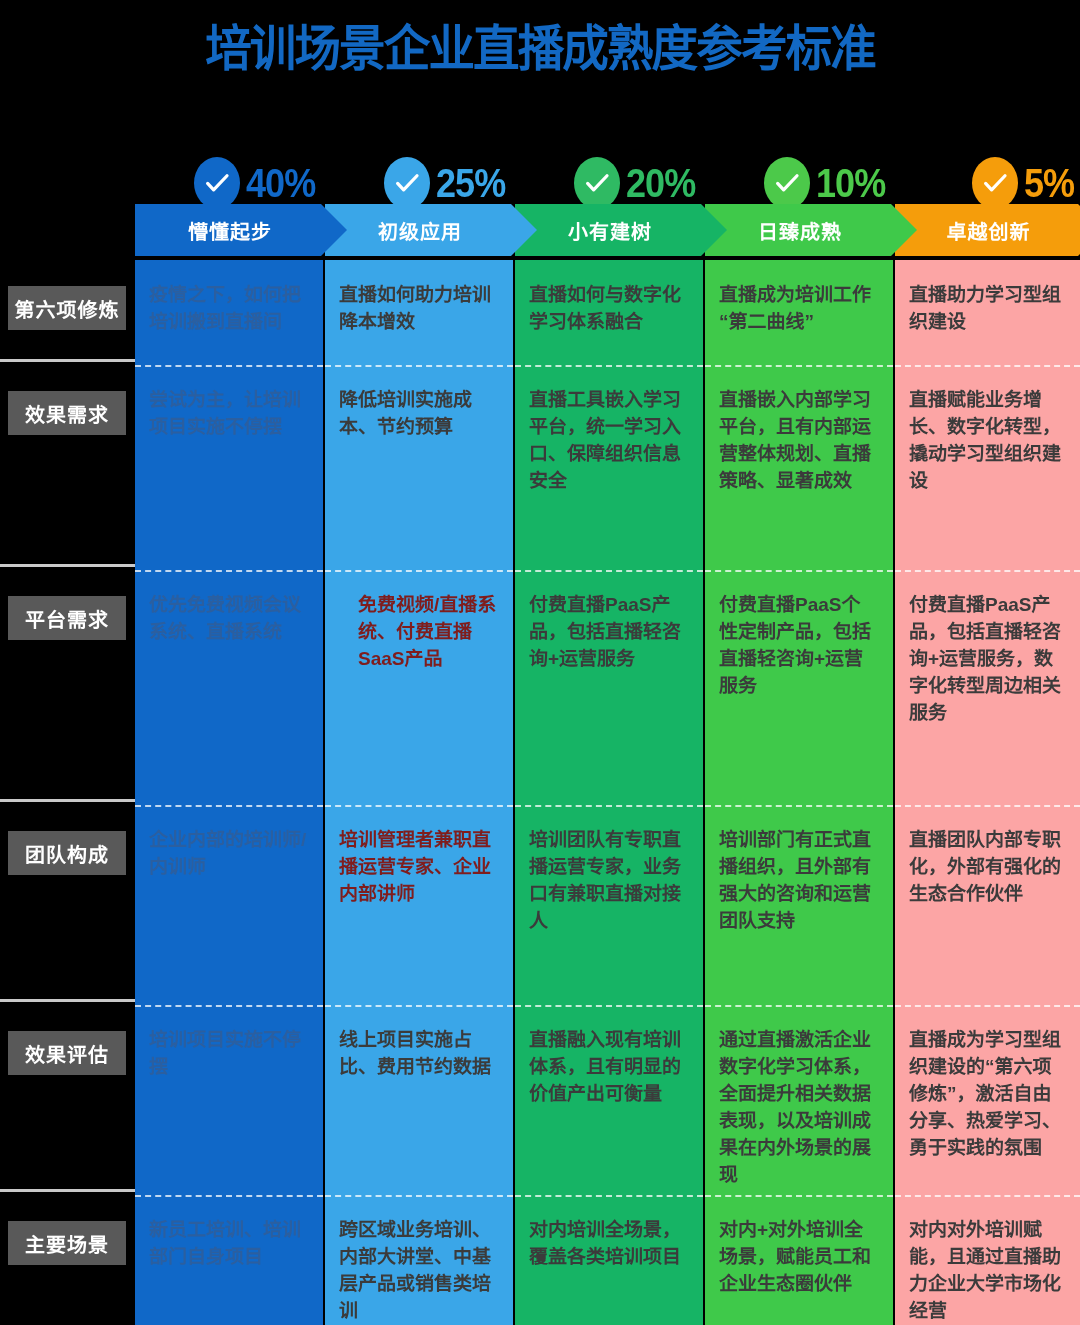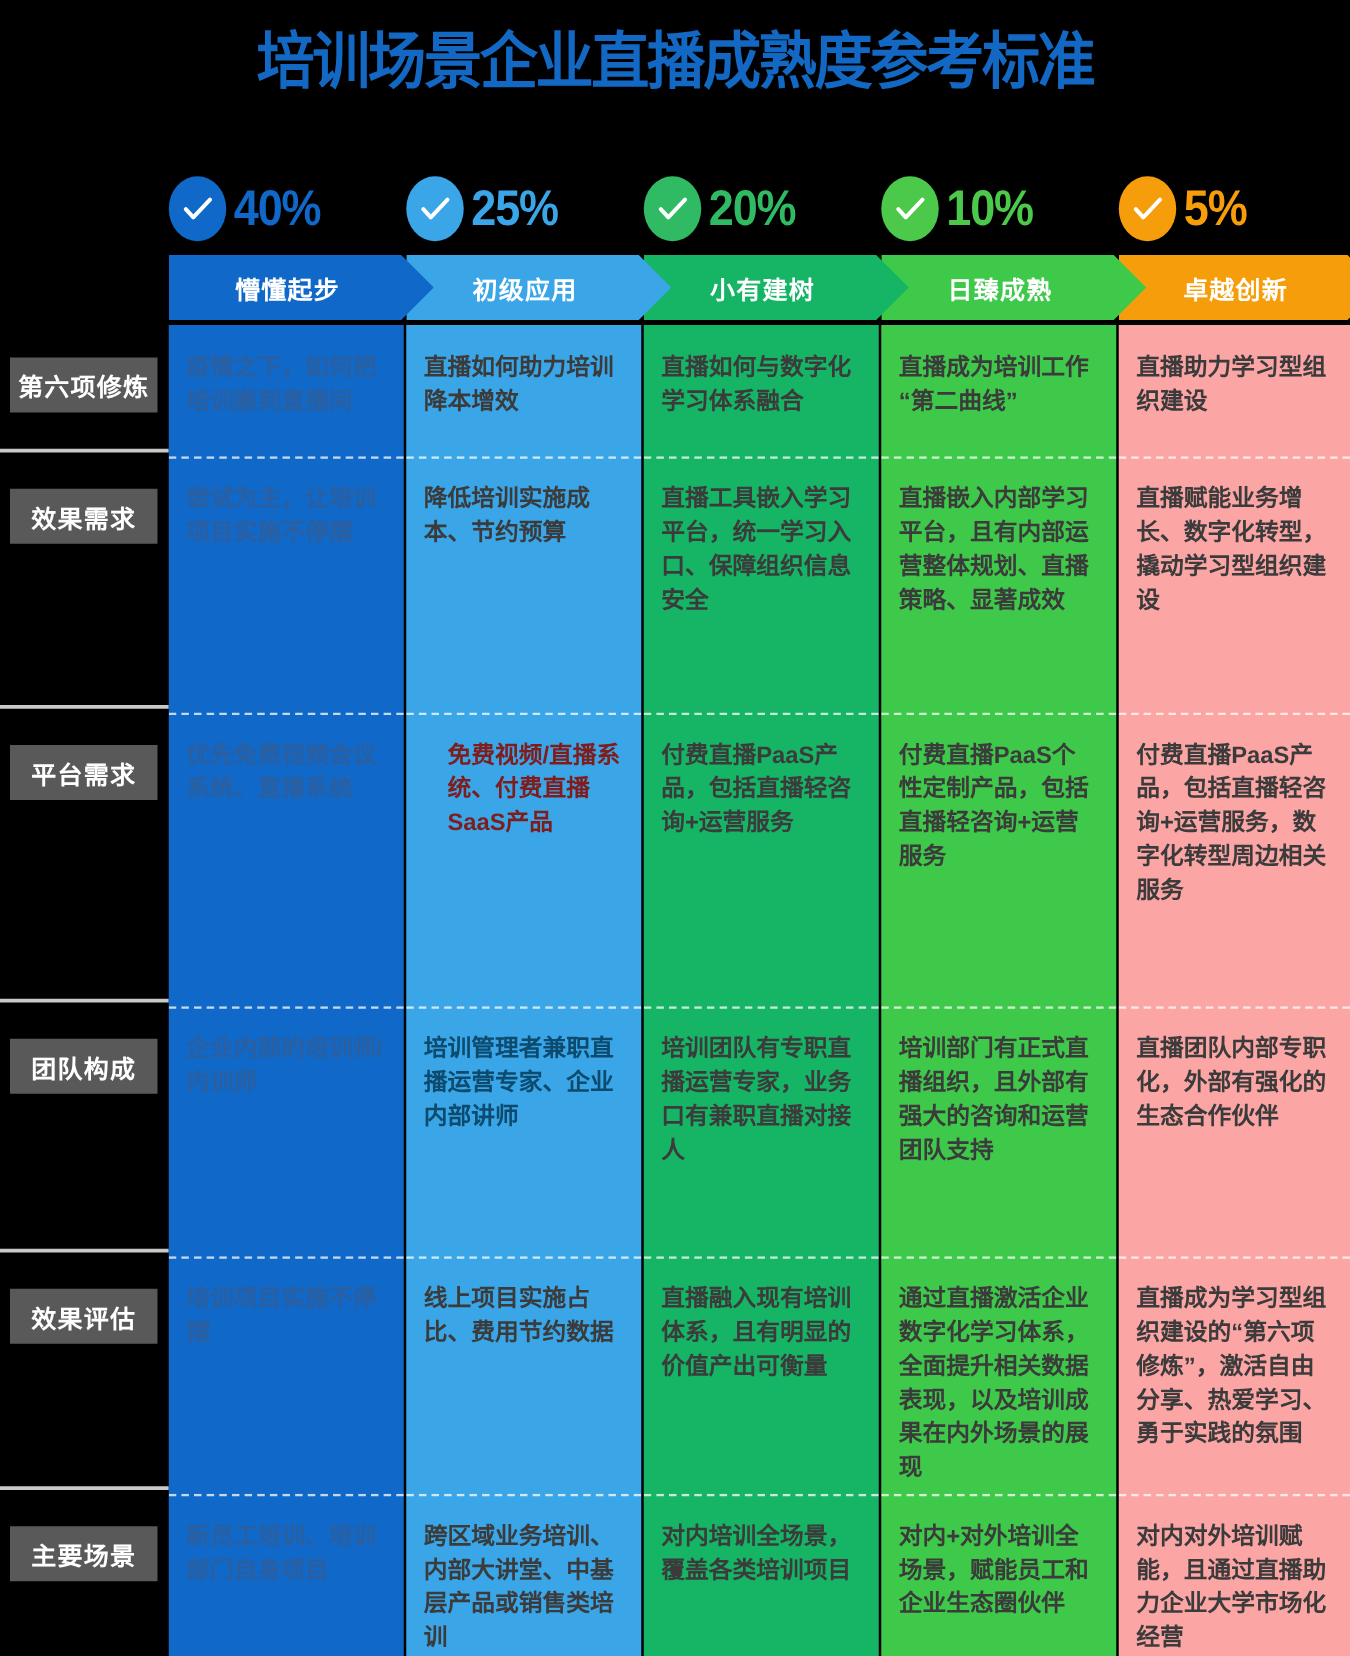--- a/index.html
+++ b/index.html
@@ -21,22 +21,22 @@
     font-size:50px;font-weight:bold;color:#1268c3;
     letter-spacing:-2px;white-space:nowrap;
     transform:scaleX(.93);
   }
 
   
   .badge-row{
     position:absolute;left:135px;top:136px;width:945px;height:62px;
   }
   .badge{
-    position:absolute;top:0;height:62px;
-    display:flex;align-items:center;gap:6px;
+    position:absolute;top:16px;height:62px;
+    display:flex;align-items:center;gap:6px;justify-content:flex-end;
   }
   .seal{
     width:46px;height:52px;border-radius:50%;
     display:flex;align-items:center;justify-content:center;
     flex:0 0 auto;
   }
   .seal svg{width:30px;height:30px;display:block;}
   .pct{
     font-size:40px;font-weight:bold;letter-spacing:-1px;
     transform:scaleX(.9);transform-origin:left center;
@@ -199,21 +199,21 @@
           <div>直播如何助力培训降本增效</div>
         </div>
         <div class="cell" style="top: 105px; height: 205px; color: rgb(59, 59, 59);">
           <div class="divider"></div>
           <div>降低培训实施成本、节约预算</div>
         </div>
         <div class="cell" style="top: 310px; height: 235px; color: #7f1d1d; padding-left: 33px;">
           <div class="divider"></div>
           <div>免费视频/直播系统、付费直播SaaS产品</div>
         </div>
-        <div class="cell" style="top: 545px; height: 200px; color: #0c4a6e;">
+        <div class="cell" style="top: 545px; height: 200px; color: #7f1d1d;">
           <div class="divider"></div>
           <div>培训管理者兼职直播运营专家、企业内部讲师</div>
         </div>
         <div class="cell" style="top: 745px; height: 190px; color: rgb(59, 59, 59);">
           <div class="divider"></div>
           <div>线上项目实施占比、费用节约数据</div>
         </div>
         <div class="cell" style="top: 935px; height: 130px; color: rgb(59, 59, 59);">
           <div class="divider"></div>
           <div>跨区域业务培训、内部大讲堂、中基层产品或销售类培训</div>

